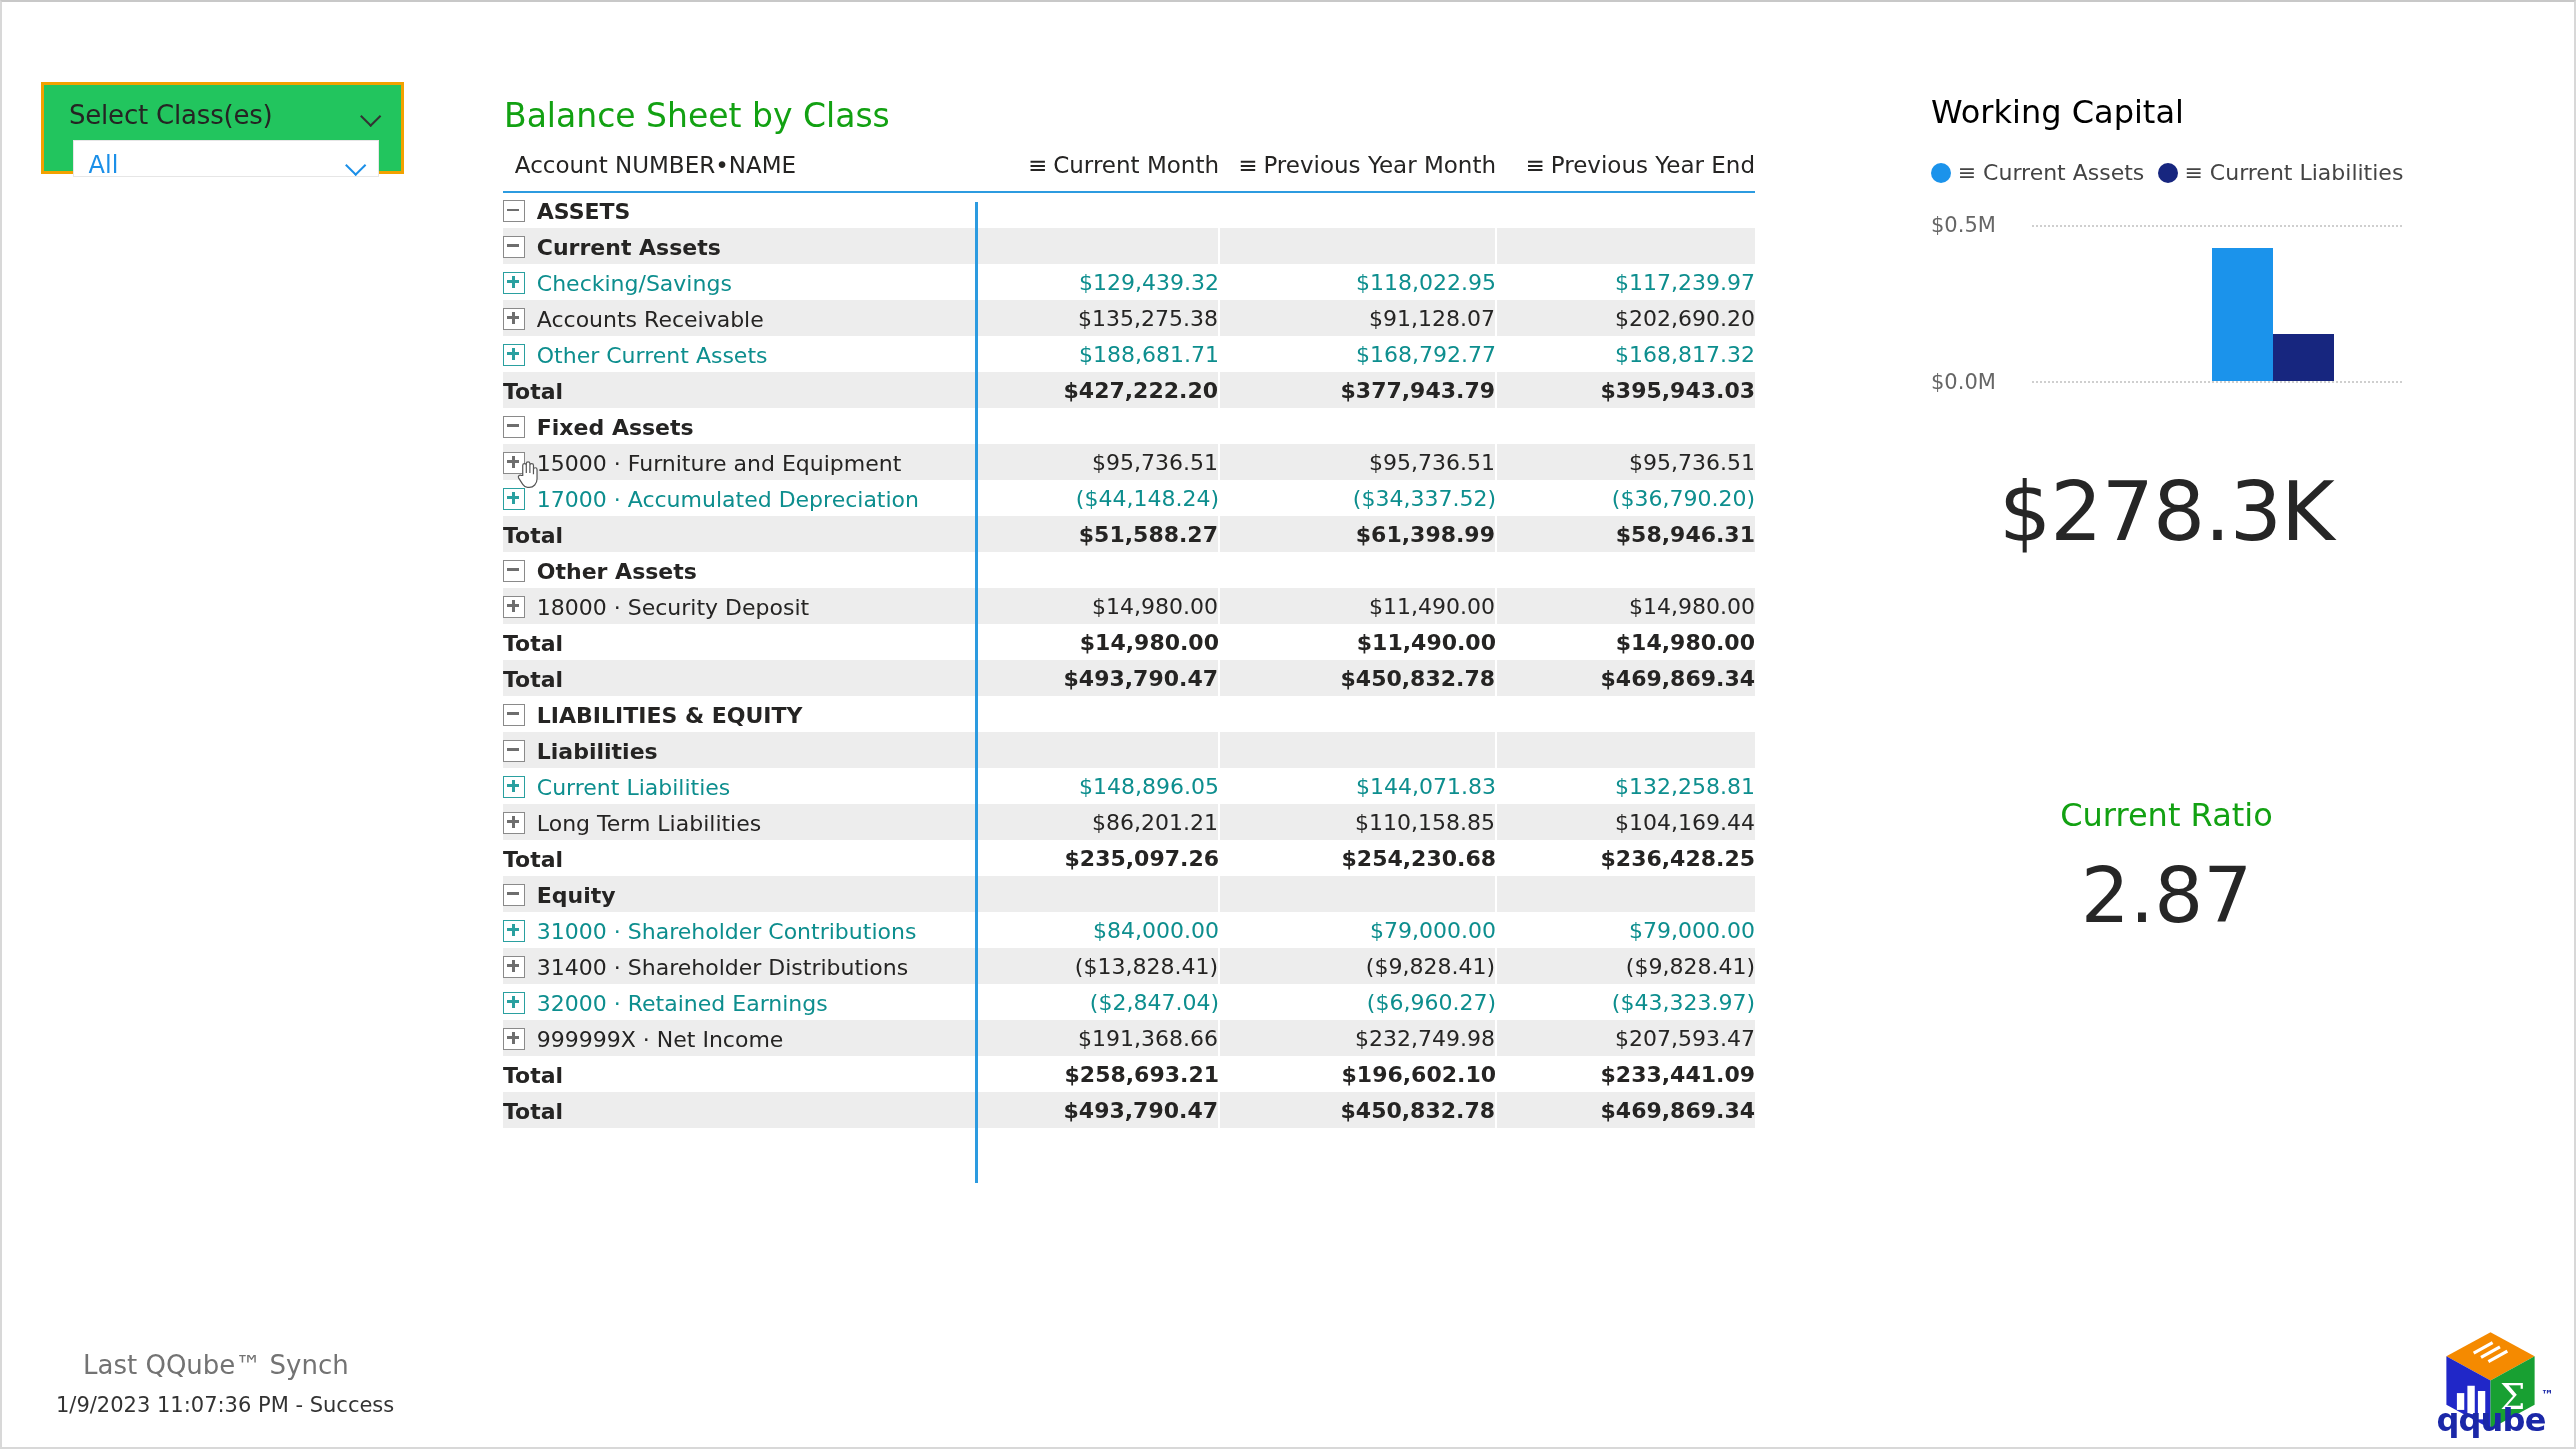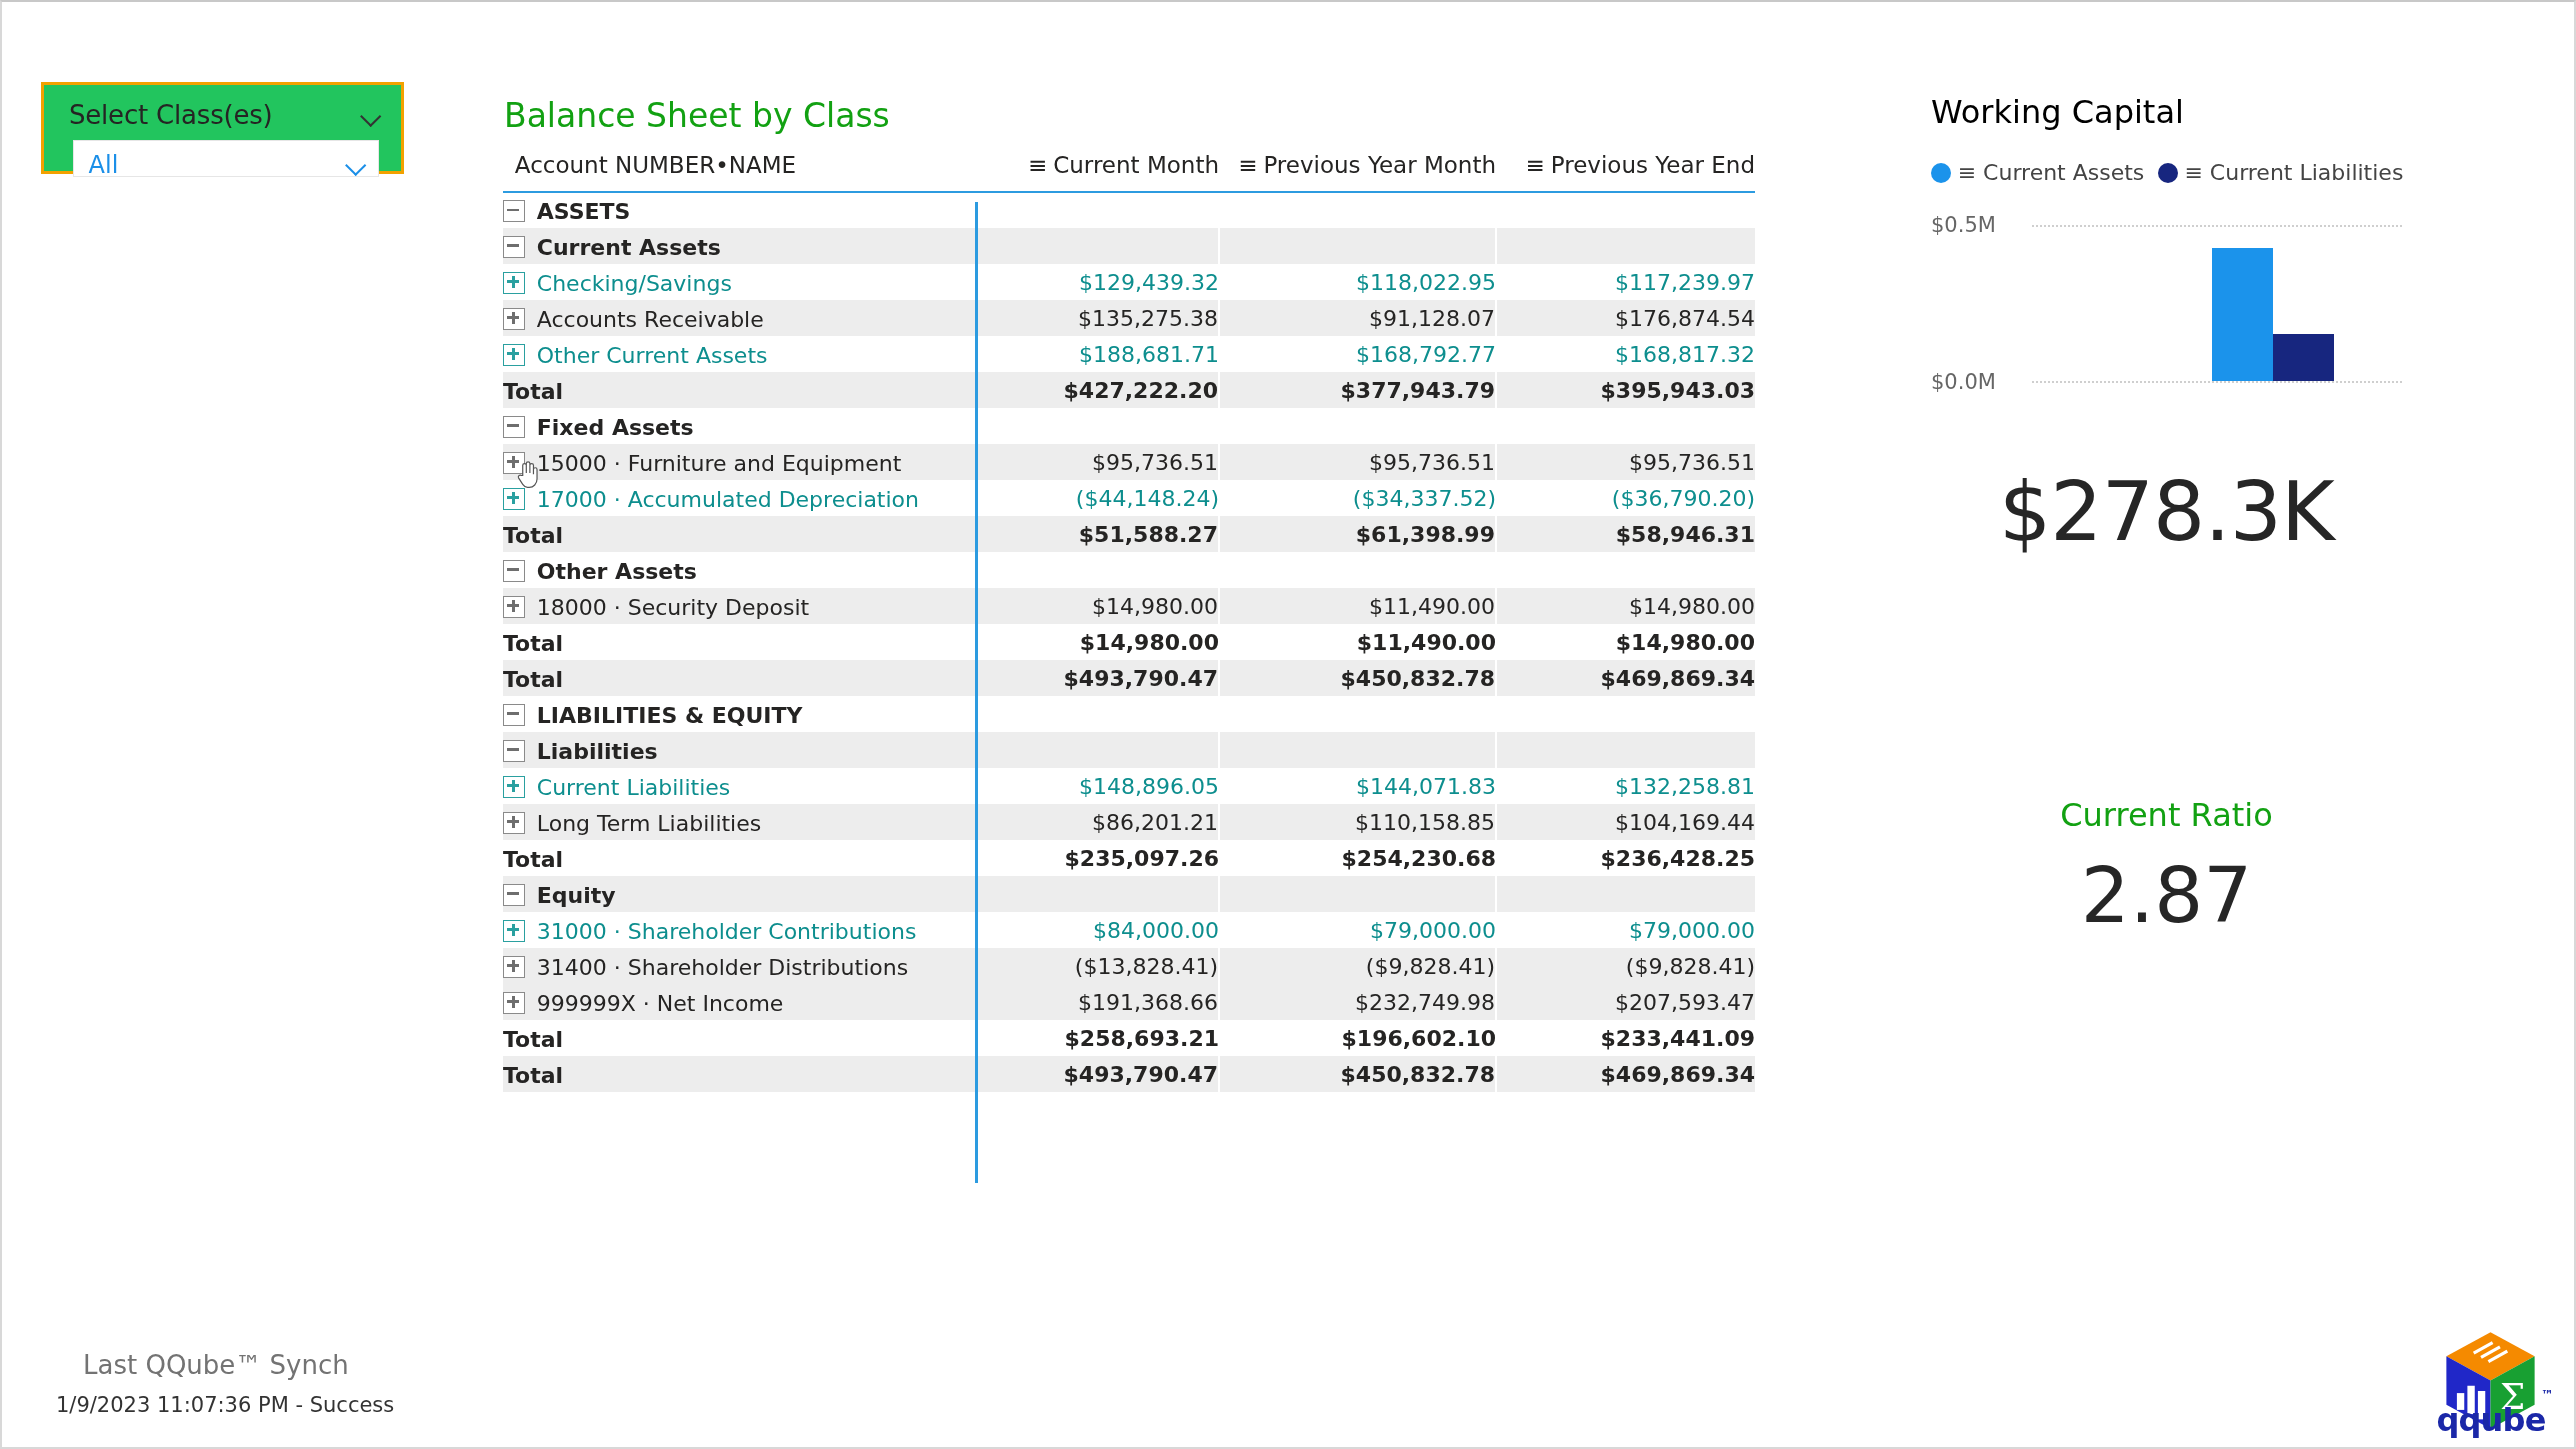--- a/index.html
+++ b/index.html
@@ -238,21 +238,21 @@
           <tr>
             <td class="label lvl2"><span class="expander plus teal"></span><span class="rowtext link">Checking/Savings</span></td>
             <td class="num c1"><span class="link">$129,439.32</span></td>
             <td class="num c2"><span class="link">$118,022.95</span></td>
             <td class="num c3"><span class="link">$117,239.97</span></td>
           </tr>
           <tr class="band">
             <td class="label lvl2"><span class="expander plus"></span><span class="rowtext">Accounts Receivable</span></td>
             <td class="num c1"><span class="">$135,275.38</span></td>
             <td class="num c2"><span class="">$91,128.07</span></td>
-            <td class="num c3"><span class="">$176,874.54</span></td>
+            <td class="num c3"><span class="">$202,690.20</span></td>
           </tr>
           <tr>
             <td class="label lvl2"><span class="expander plus teal"></span><span class="rowtext link">Other Current Assets</span></td>
             <td class="num c1"><span class="link">$188,681.71</span></td>
             <td class="num c2"><span class="link">$168,792.77</span></td>
             <td class="num c3"><span class="link">$168,817.32</span></td>
           </tr>
           <tr class="band">
             <td class="label totl1"><span class="rowtext bold">Total</span></td>
             <td class="num c1"><span class=" bold">$427,222.20</span></td>
@@ -347,20 +347,26 @@
             <td class="label lvl2"><span class="expander plus teal"></span><span class="rowtext link">31000 · Shareholder Contributions</span></td>
             <td class="num c1"><span class="link">$84,000.00</span></td>
             <td class="num c2"><span class="link">$79,000.00</span></td>
             <td class="num c3"><span class="link">$79,000.00</span></td>
           </tr>
           <tr class="band">
             <td class="label lvl2"><span class="expander plus"></span><span class="rowtext">31400 · Shareholder Distributions</span></td>
             <td class="num c1"><span class="">($13,828.41)</span></td>
             <td class="num c2"><span class="">($9,828.41)</span></td>
             <td class="num c3"><span class="">($9,828.41)</span></td>
+          </tr>
+          <tr>
+            <td class="label lvl2"><span class="expander plus teal"></span><span class="rowtext link">32000 · Retained Earnings</span></td>
+            <td class="num c1"><span class="link">($2,847.04)</span></td>
+            <td class="num c2"><span class="link">($6,960.27)</span></td>
+            <td class="num c3"><span class="link">($43,323.97)</span></td>
           </tr>
           <tr class="band">
             <td class="label lvl2"><span class="expander plus"></span><span class="rowtext">999999X · Net Income</span></td>
             <td class="num c1"><span class="">$191,368.66</span></td>
             <td class="num c2"><span class="">$232,749.98</span></td>
             <td class="num c3"><span class="">$207,593.47</span></td>
           </tr>
           <tr>
             <td class="label totl1"><span class="rowtext bold">Total</span></td>
             <td class="num c1"><span class=" bold">$258,693.21</span></td>

